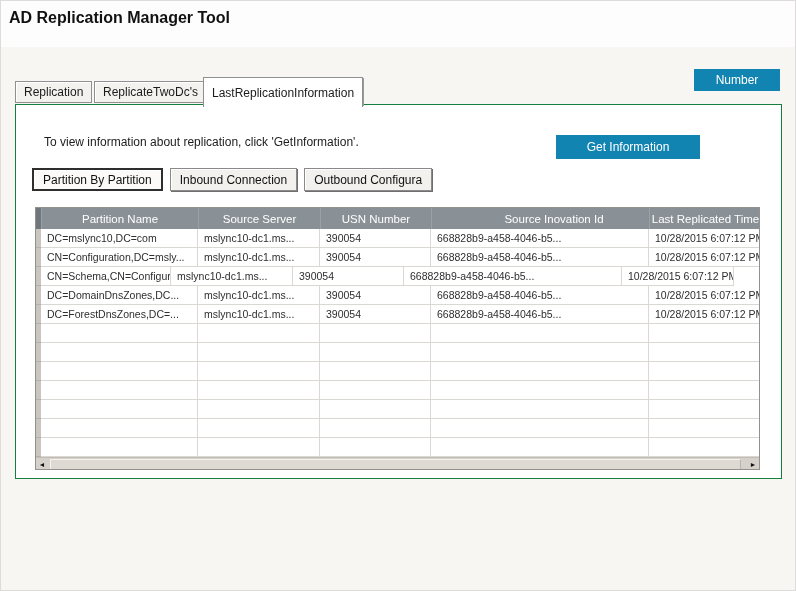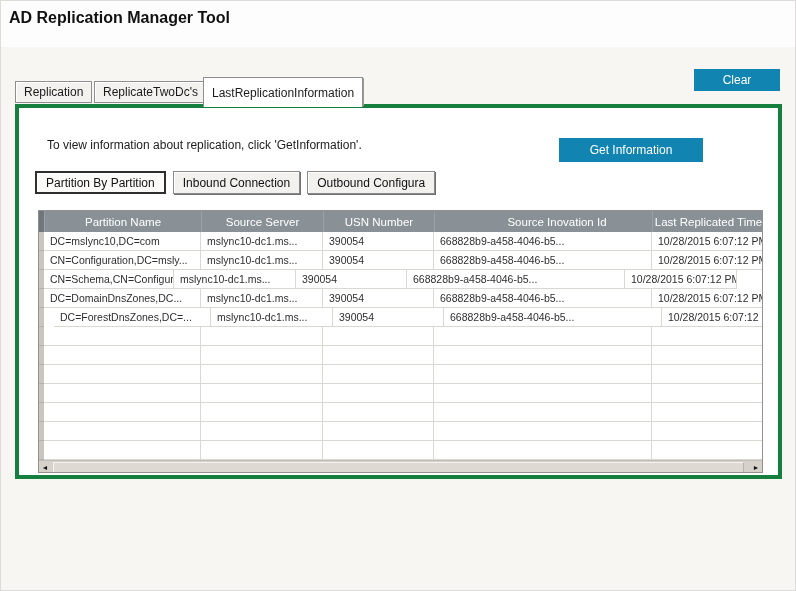--- a/index.html
+++ b/index.html
@@ -36,21 +36,21 @@
     padding: 0 8px; white-space: nowrap;
   }
   .tab.active {
     top: 2px; height: 30px; background: #ffffff;
     border-bottom: none; z-index: 3;
     box-shadow: inset 1px 1px 0 #ffffff, 2px 0 0 -1px #9a9a9a;
   }
 
   .panel {
     position: absolute; left: 14px; top: 103px; width: 767px; height: 375px;
-    background: #ffffff; border: 4px solid #15803d; z-index: 1;
+    background: #ffffff; border: 1px solid #15803d; z-index: 1;
   }
   .instruction {
     position: absolute; left: 28px; top: 30px;
     font-size: 12px; color: #1c1c1c;
   }
 
   .subtabs { position: absolute; left: 16px; top: 63px; display: flex; }
   .subtab {
     height: 23px; margin-right: 7px; padding: 0 9px;
     display: flex; align-items: center; justify-content: center;
@@ -104,21 +104,21 @@
 </style>
 </head>
 <body>
 
 <div class="page">
 
   <div class="titlebar">
     <div class="app-title">AD Replication Manager Tool</div>
   </div>
 
-  <button class="btn-accent btn-clear" style="background: rgb(17, 132, 178);">Clear</button>
+  <button class="btn-accent btn-clear" style="background: rgb(17, 132, 178);">Number</button>
 
   <div class="tabstrip" id="tabstrip">
       <div class="tab" style="left: 14px;">Replication</div>
       <div class="tab" style="left: 93px;">ReplicateTwoDc's</div>
       <div class="tab active" style="left: 202px;">LastReplicationInformation</div>
     </div>
 
   <div class="panel">
     <div class="instruction">To view information about replication, click 'GetInformation'.</div>
 
@@ -167,21 +167,21 @@
           <div class="grid-row">
             <div class="row-head"></div>
             <div class="cell" style="width: 157px;">DC=DomainDnsZones,DC...</div>
             <div class="cell" style="width: 122px;">mslync10-dc1.ms...</div>
             <div class="cell" style="width: 111px;">390054</div>
             <div class="cell" style="width: 218px;">668828b9-a458-4046-b5...</div>
             <div class="cell" style="width: 112px;">10/28/2015 6:07:12 PM</div>
           </div>
           <div class="grid-row">
             <div class="row-head"></div>
-            <div class="cell" style="width: 157px; margin-left: 10px;">DC=ForestDnsZones,DC=...</div>
+            <div class="cell" style="width: 157px;">DC=ForestDnsZones,DC=...</div>
             <div class="cell" style="width: 122px;">mslync10-dc1.ms...</div>
             <div class="cell" style="width: 111px;">390054</div>
             <div class="cell" style="width: 218px;">668828b9-a458-4046-b5...</div>
             <div class="cell" style="width: 112px;">10/28/2015 6:07:12 PM</div>
           </div>
           <div class="grid-row">
             <div class="row-head"></div>
             <div class="cell" style="width: 157px;"></div>
             <div class="cell" style="width: 122px;"></div>
             <div class="cell" style="width: 111px;"></div>

